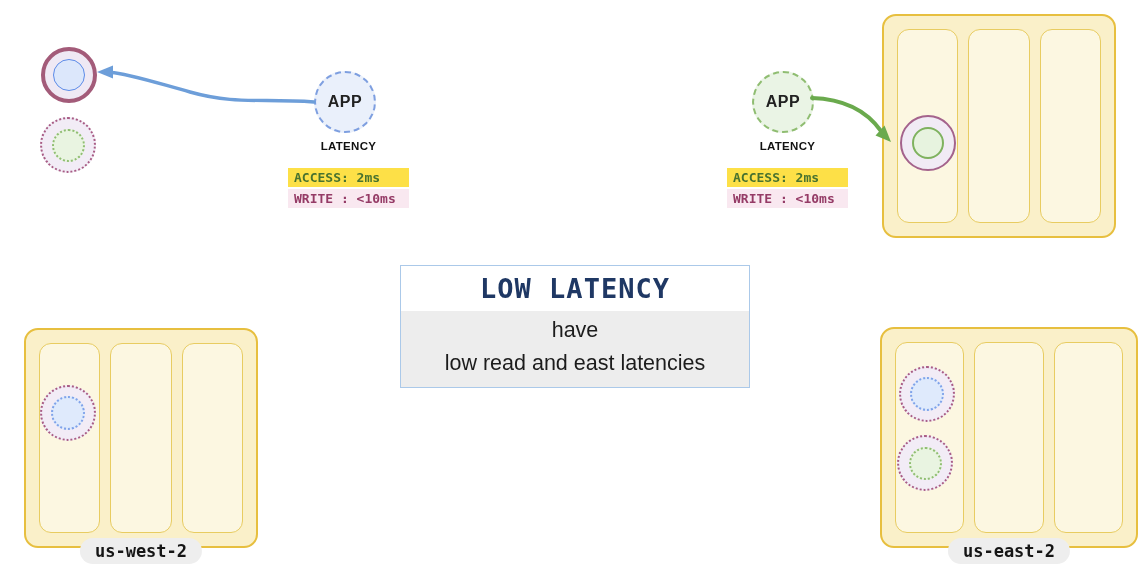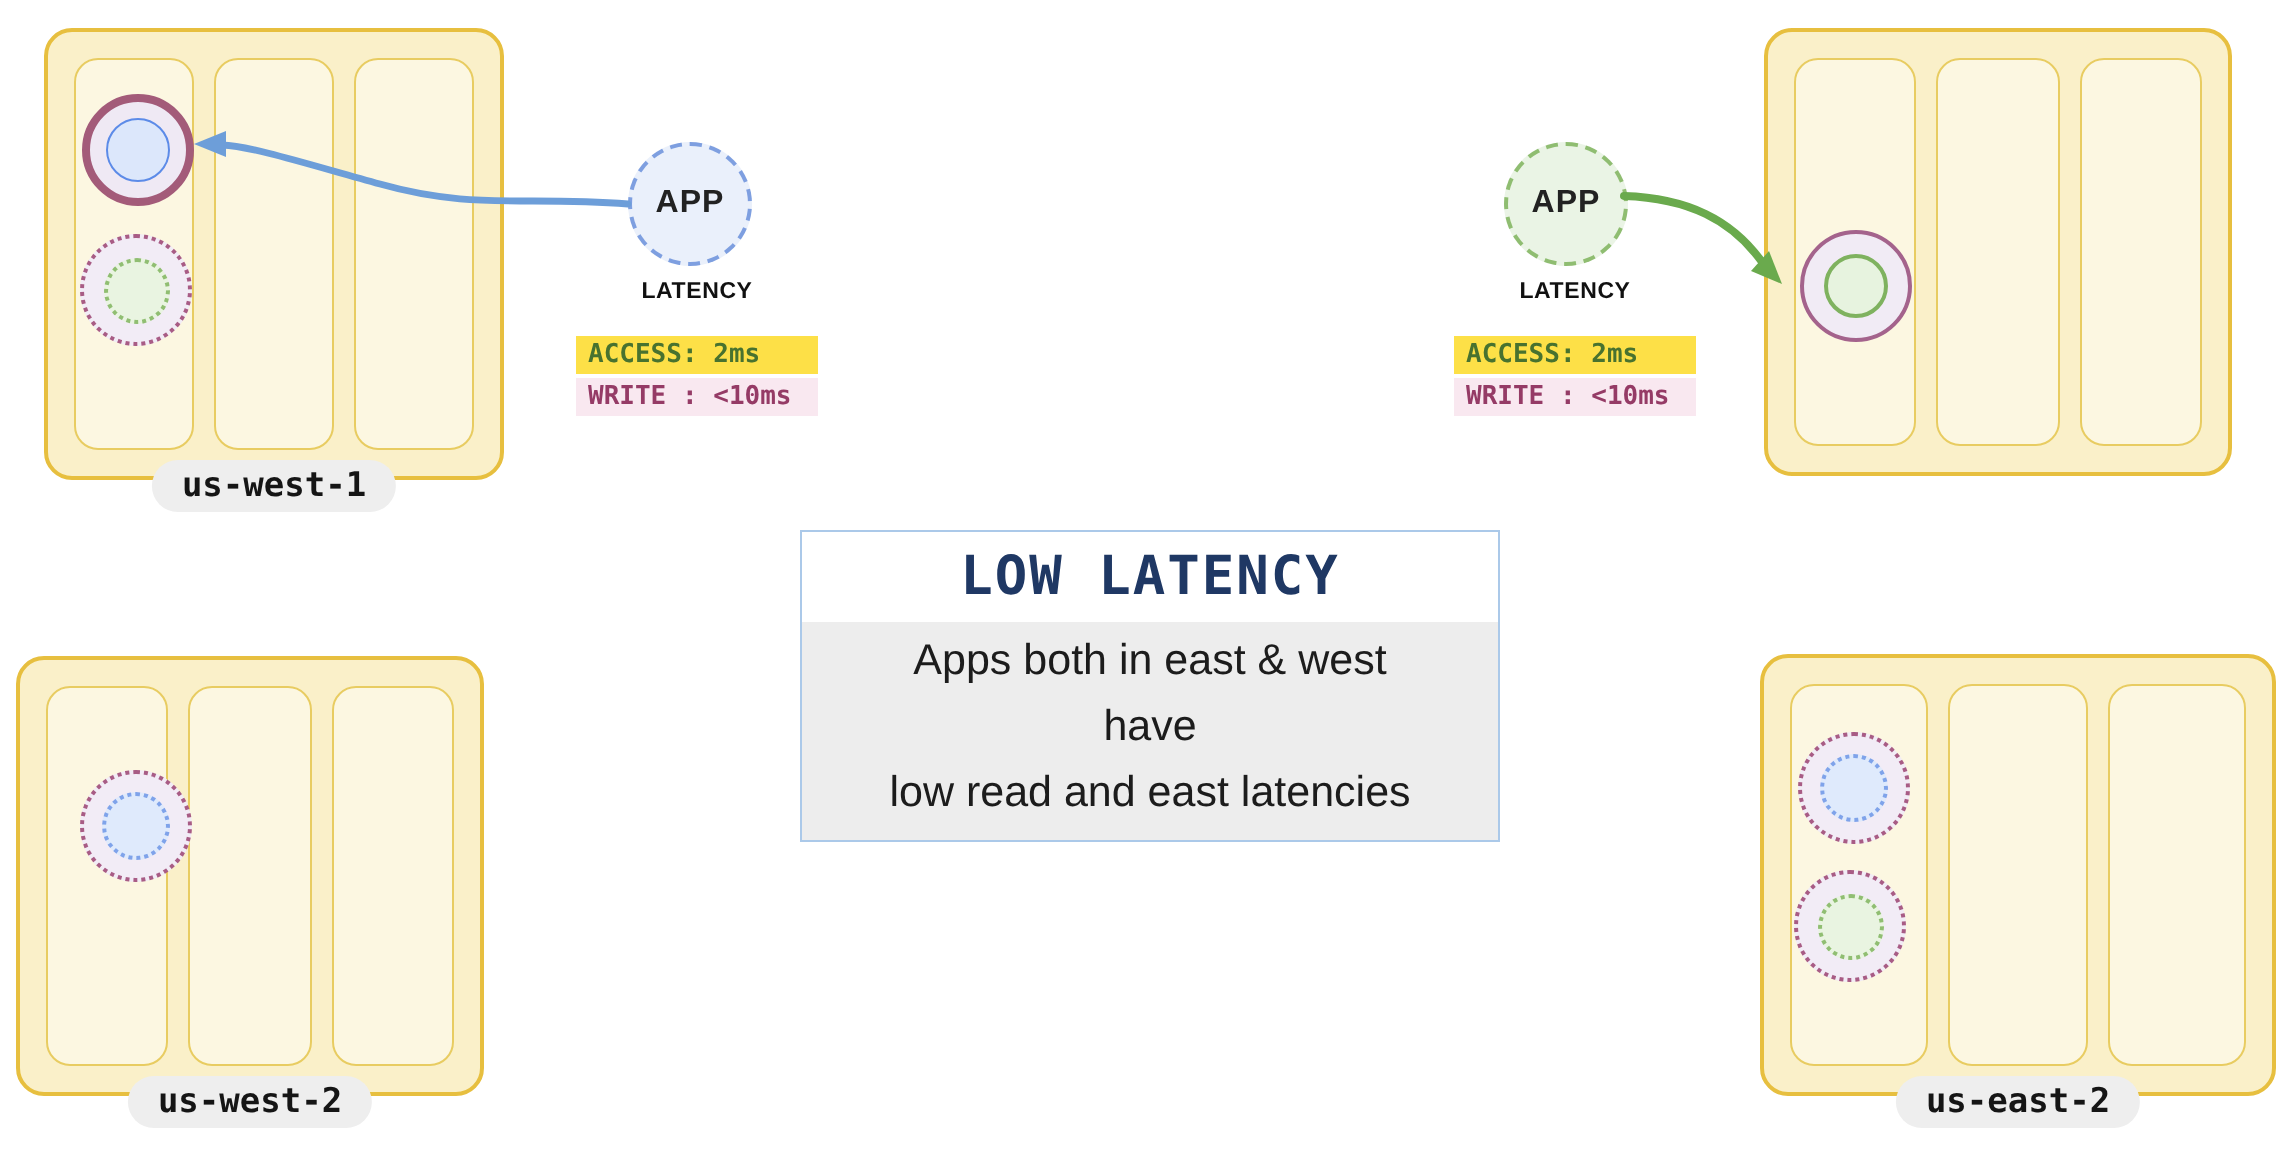--- a/index.html
+++ b/index.html
@@ -65,34 +65,28 @@
   }
 
   
   .arrows { position:absolute; left:0; top:0; pointer-events:none; }
 </style>
 </head>
 <body>
 
 <div class="canvas">
 
-  <div class="region" style="left:22px; top:14px; width:230px; height:226px;">
-    <div class="zone"></div>
-    <div class="zone"></div>
-    <div class="zone"></div>
-    <div class="region-label">us-west-1</div>
-  </div>
 
   <div class="region" style="left:882px; top:14px; width:234px; height:224px;">
     <div class="zone"></div>
     <div class="zone"></div>
     <div class="zone"></div>
   </div>
 
-  <div class="region" style="left:8px; top:328px; width:234px; height:220px;">
+  <div class="region" style="left:24px; top:328px; width:234px; height:220px;">
     <div class="zone"></div>
     <div class="zone"></div>
     <div class="zone"></div>
     <div class="region-label">us-west-2</div>
   </div>
 
   <div class="region" style="left:880px; top:327px; width:258px; height:221px;">
     <div class="zone"></div>
     <div class="zone"></div>
     <div class="zone"></div>
@@ -132,21 +126,20 @@
   </div>
   <div class="latency" style="left:727px; top:140px;">
     <div class="latency-title">LATENCY</div>
     <div class="lat-badge lat-access">ACCESS: 2ms</div>
     <div class="lat-badge lat-write">WRITE : &lt;10ms</div>
   </div>
 
   <div class="callout">
     <div class="callout-title">LOW LATENCY</div>
     <div class="callout-body">
-      <div>Apps both in east &amp; west</div>
       <div>have</div>
       <div>low read and east latencies</div>
     </div>
   </div>
 
   <svg class="arrows" width="1146" height="588" viewBox="0 0 1146 588">
     <path d="M 314,102 C 262,98 236,105 190,92 C 157,83 126,73 111,72.5" fill="none" stroke="#6D9ED9" stroke-width="3.4" stroke-linecap="round"></path>
     <polygon points="97,72 113,65.5 113,78.5" fill="#6D9ED9"></polygon>
     <path d="M 812,98 C 844,99 866,110 881,131" fill="none" stroke="#6AAA4D" stroke-width="4" stroke-linecap="round"></path>
     <polygon points="891,142 875.5,135.5 884.5,125.5" fill="#6AAA4D"></polygon>

